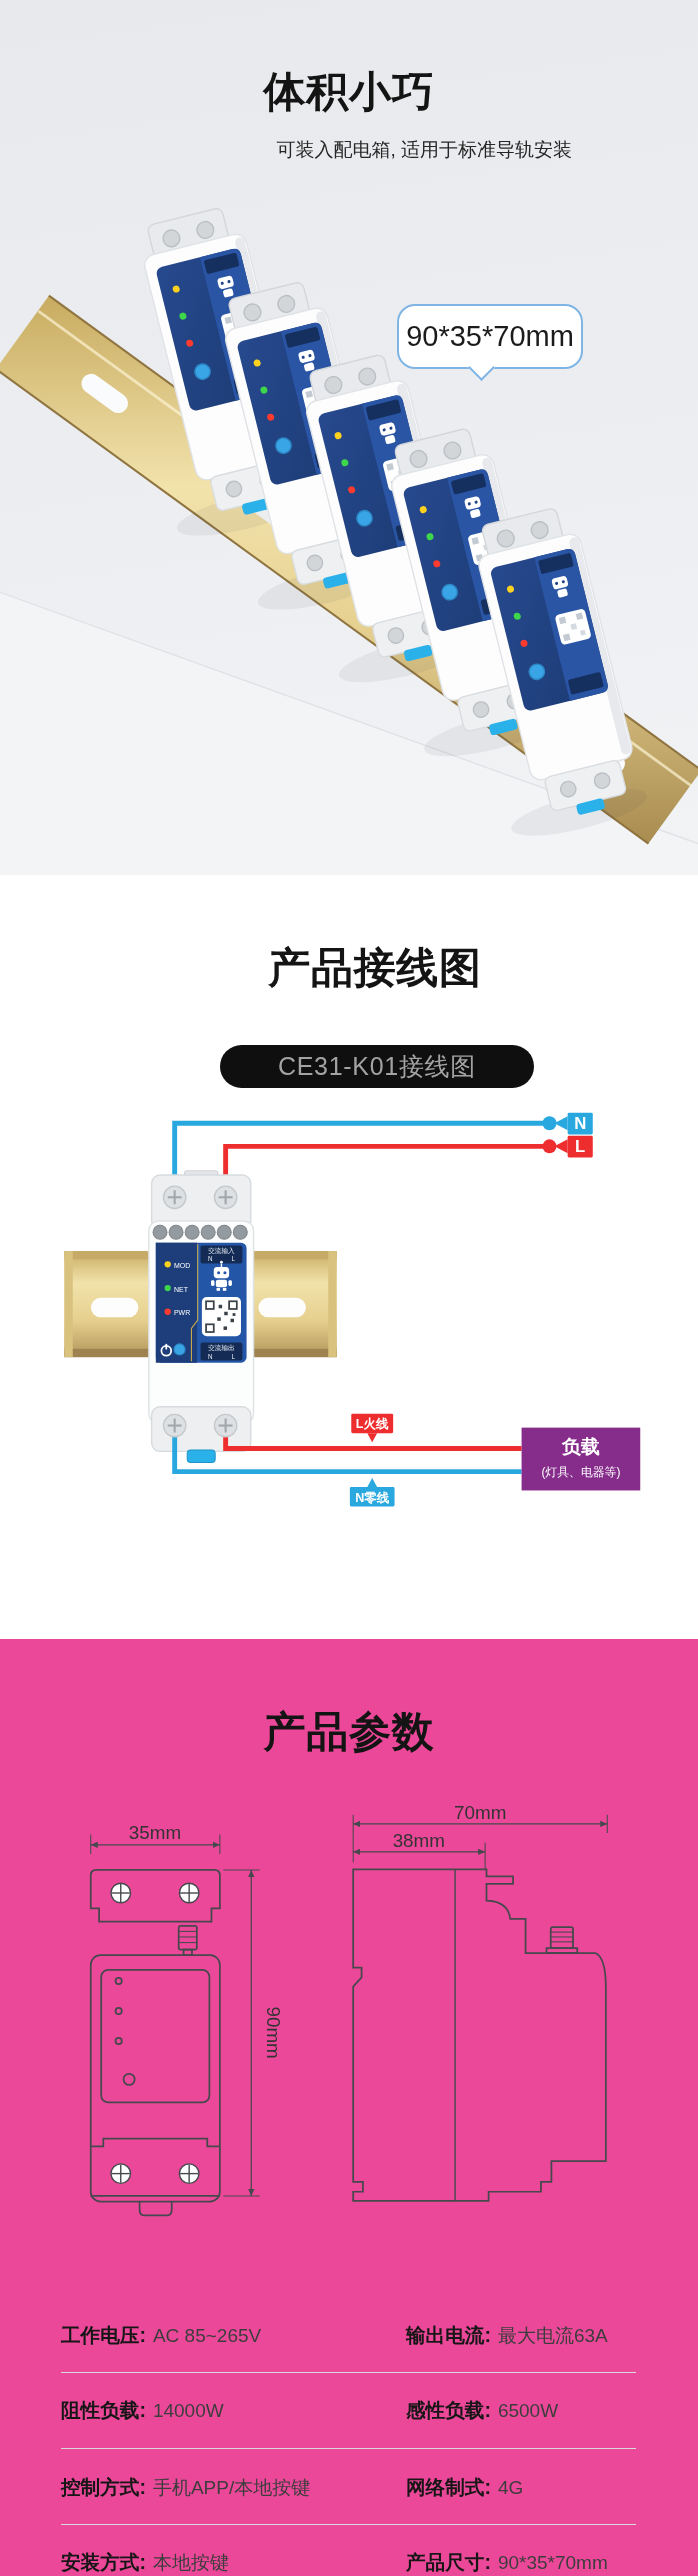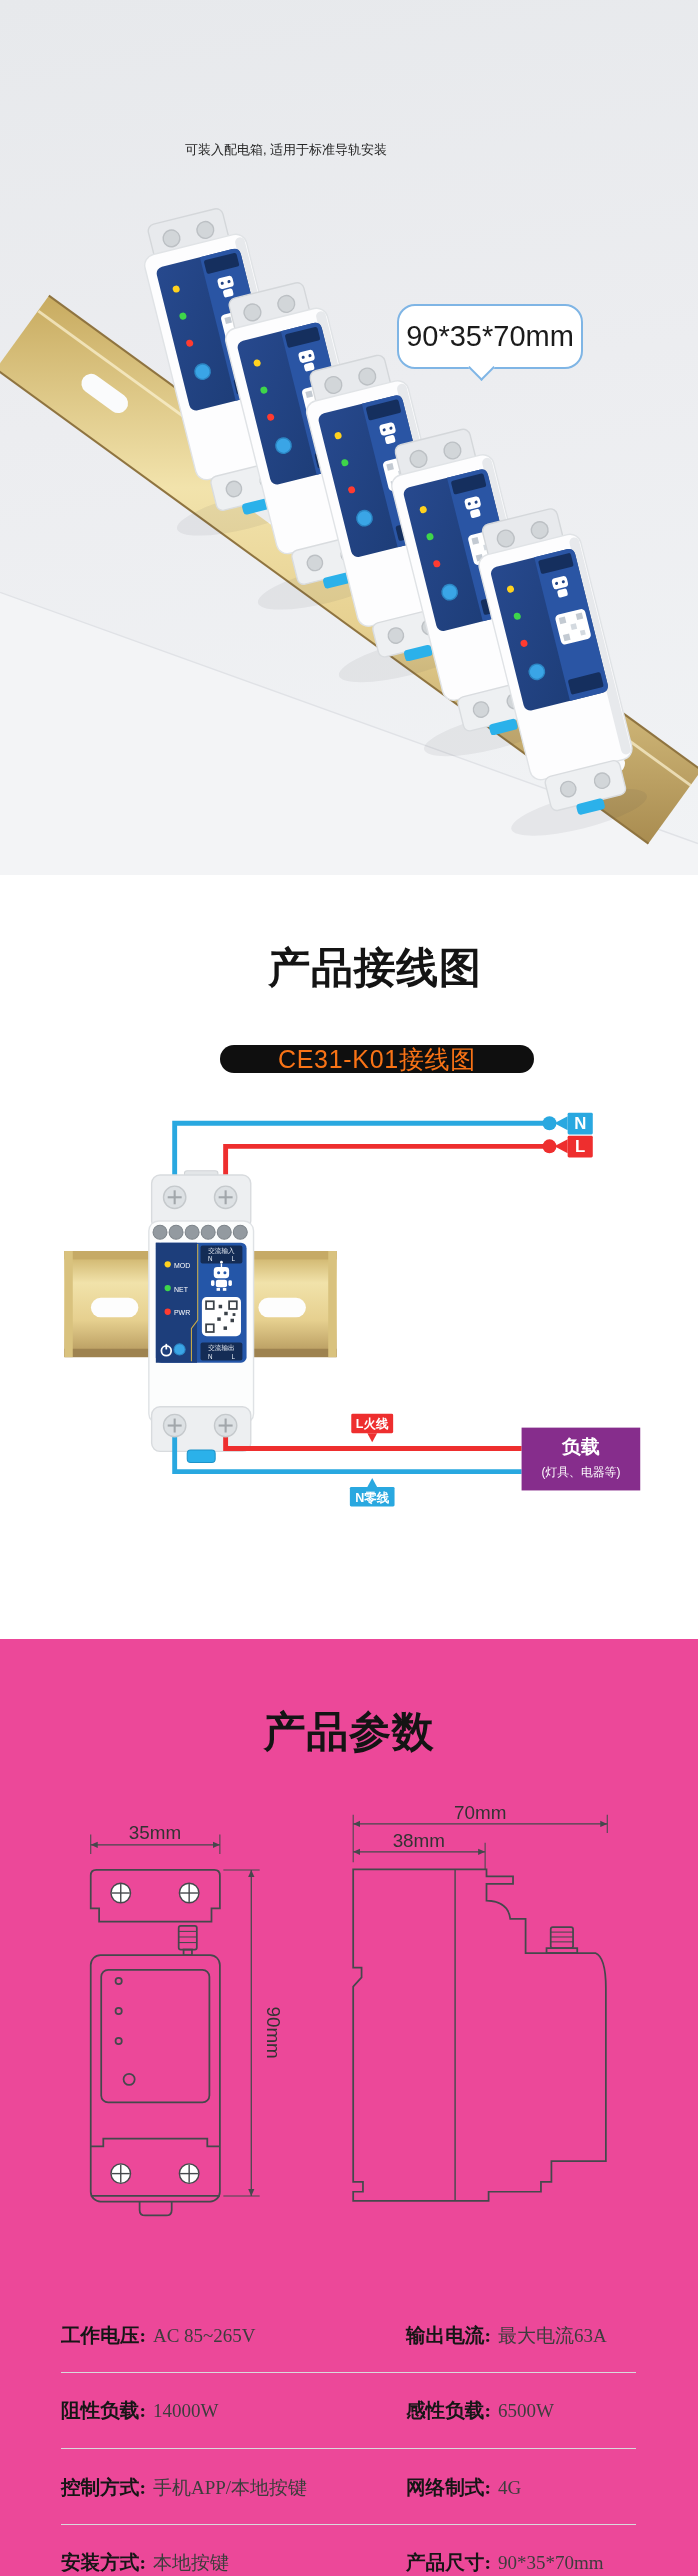--- a/index.html
+++ b/index.html
@@ -11,58 +11,59 @@
   .section { position:absolute; left:0; width:698px; overflow:hidden; }
   .sec1 { top:0; height:875px; background:linear-gradient(172deg,#e7e9ec 0%,#ecedf0 45%,#f1f3f5 100%); }
   .sec2 { top:875px; height:705px; background:#ffffff;margin-left:26px; }
   .sec3 { top:1639px; height:996px; background:#ec4899; }
 
   .sec-title {
     position:absolute; left:0; width:698px; text-align:center;
     font-size:42px; line-height:49px; font-weight:700; color:#141414; letter-spacing:0.7px;
   }
   .sec-subtitle {
-    position:absolute; left:0; width:572px; text-align:center;
-    font-size:13px; line-height:24px; color:#262626;
+    position:absolute; left:0; width:572px; text-align:right;
+    font-size:19px; line-height:24px; color:#262626;
   }
   .photo-svg { position:absolute; left:0; top:191px; }
   .wiring-svg { position:absolute; left:0; top:209px; }
   .draw-svg { position:absolute; left:0; top:145px; }
 
   .bubble {
     position:absolute; left:397px; top:304px; width:186px; height:65px;
     background:#ffffff; border:2.1px solid #7fb5e5; border-radius:18px;
     box-sizing:border-box; display:flex; align-items:center; justify-content:center;
     font-size:29px; color:#1b1b1b;
   }
   .bubble::after {
     content:""; position:absolute; left:73px; bottom:-9.8px; width:17px; height:17px;
     background:#ffffff; border-right:2.1px solid #7fb5e5; border-bottom:2.1px solid #7fb5e5;
     transform:rotate(45deg);
   }
   .model-pill {
-    position:absolute; left:194px; top:170px; width:314px; height:28px;
-    background:#0f0f0f; border-radius:21.6px; color:#f97316;
+    position:absolute; left:194px; top:170px; width:314px; height:43px;
+    background:#0f0f0f; border-radius:21.6px; color:#a3a3a3;
     display:flex; align-items:center; justify-content:center;
     font-size:25px; letter-spacing:0.7px;
   }
-  .spec-row { position:absolute; left:0; width:685px; height:29px;font-family:Liberation Serif, serif; }
+  .spec-row { position:absolute; left:0; width:685px; height:29px; }
   .spec-cell { position:absolute; top:0; white-space:nowrap; }
   .cell-left { left:61px; }
   .cell-right { left:406px; }
   .spec-label { font-size:19.6px; font-weight:700; color:#161616; }
   .spec-value { font-size:19px; color:#3d3d3d; margin-left:7px; }
   .spec-divider { position:absolute; left:61px; width:575px; height:0.7px; background:#d9dadc; }
 </style>
 </head>
 <body>
 
 <div id="page">
 
   <div class="section sec1">
+    <div class="sec-title" style="top:67px">体积小巧</div>
     <div class="sec-subtitle" style="top:138px">可装入配电箱, 适用于标准导轨安装</div>
 
     <svg class="photo-svg" width="698" height="684" viewBox="0 0 1000 980">
       <defs>
         <linearGradient id="railGrad" x1="0" y1="0" x2="0" y2="1">
           <stop offset="0" stop-color="#c8ab60"></stop>
             <stop offset="0.35" stop-color="#f2e3ac"></stop>
           <stop offset="0.6" stop-color="#e7d191"></stop>
             <stop offset="1" stop-color="#a98c50"></stop>
         </linearGradient>

